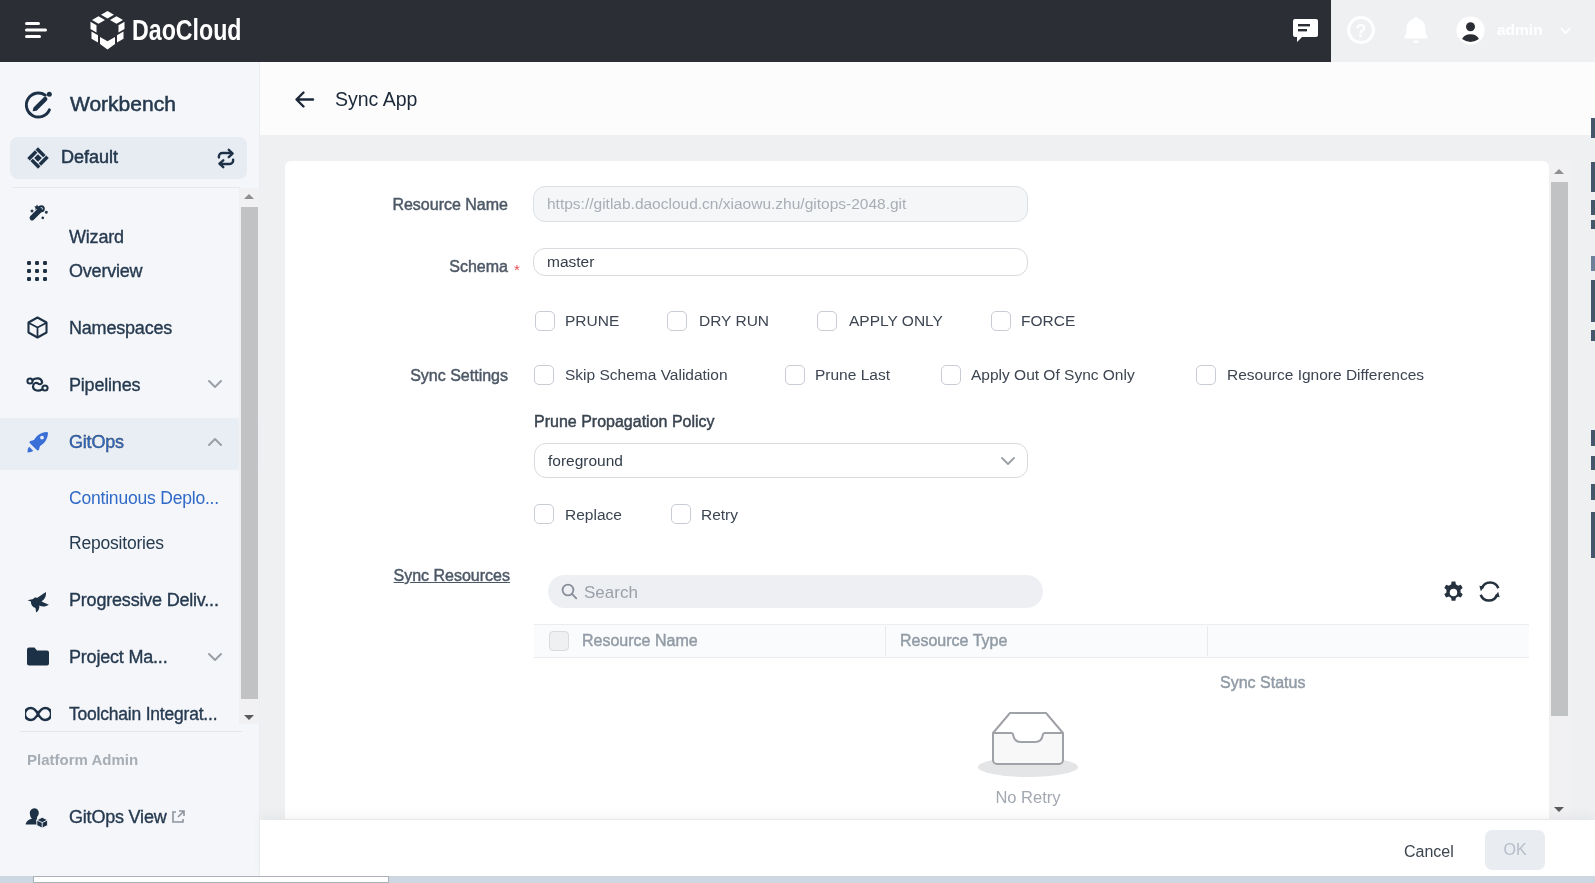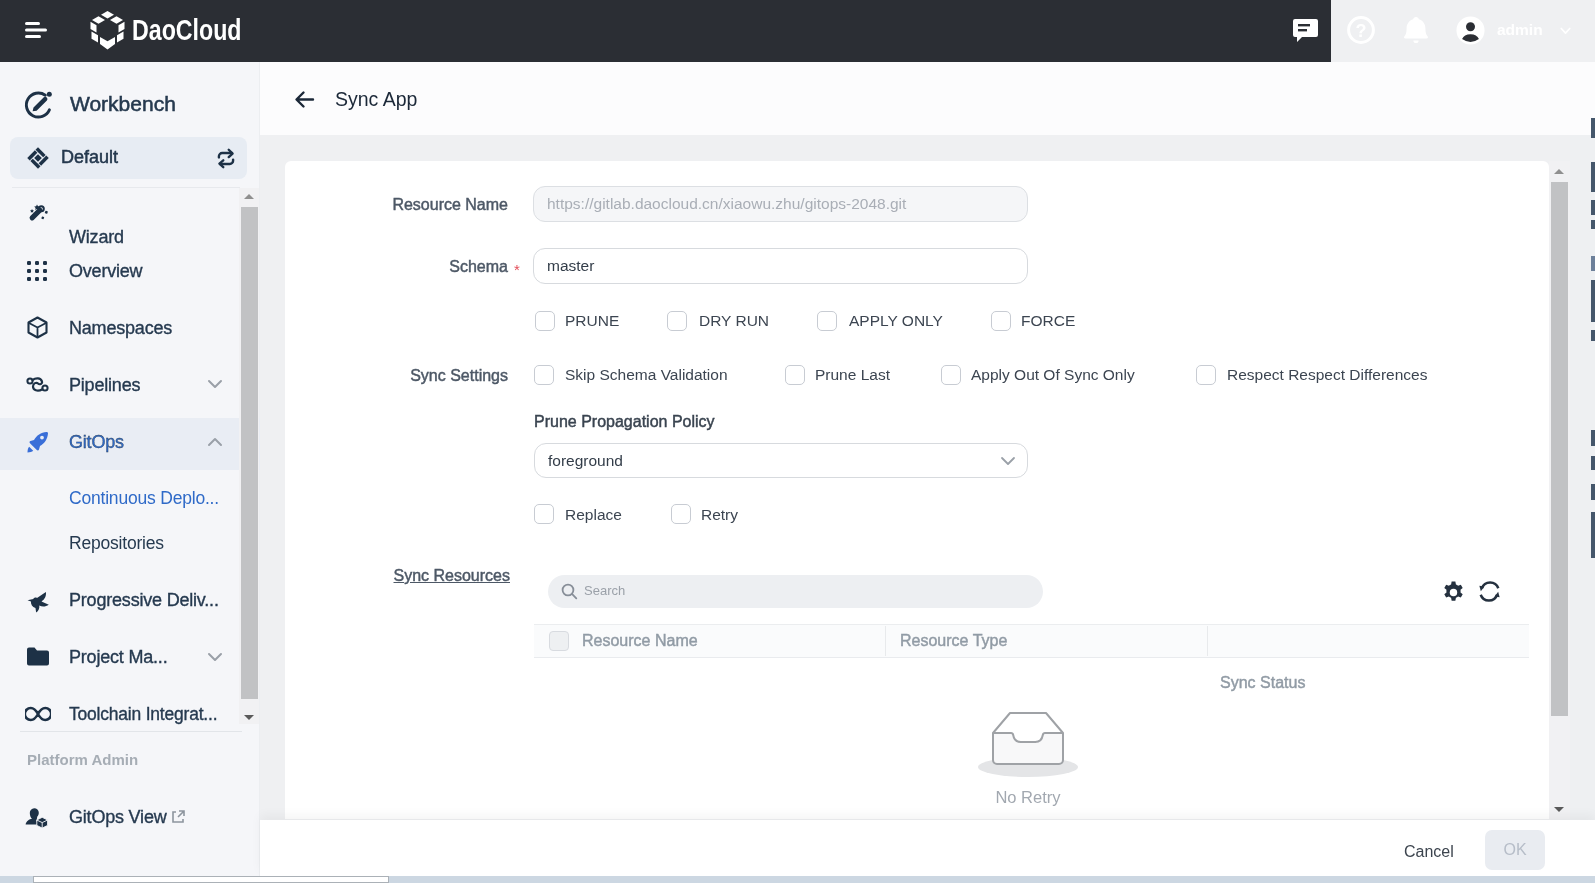--- a/index.html
+++ b/index.html
@@ -223,59 +223,59 @@
 </svg>
 <div class="abs" style="left:335px; top:88px; font-size:19.5px; font-weight:400; color:#1b2838;">Sync App</div>
 
 <div id="card"></div>
 
 <div class="abs flabel" style="left:300px; top:196px; width:208px;">Resource Name</div>
 <div class="input" style="left:533px; top:186px; width:495px; height:36px; background:#f5f6f8; border-color:#dcdfe3; color:#a9aeb6;">https://gitlab.daocloud.cn/xiaowu.zhu/gitops-2048.git</div>
 
 <div class="abs flabel" style="left:300px; top:258px; width:208px;">Schema</div>
 <div class="abs" style="left:514px; top:261px; color:#e34d59; font-size:15px;">*</div>
-<div class="input" style="left:533px; top:248px; width:495px; height:36px;">master</div>
+<div class="input" style="left:533px; top:248px; width:495px; height:28px;">master</div>
 
 <div class="cb" style="left:535px; top:311px;"></div>
 <div class="cblab" style="left:565px; top:312px;">PRUNE</div>
 <div class="cb" style="left:667px; top:311px;"></div>
 <div class="cblab" style="left:699px; top:312px;">DRY RUN</div>
 <div class="cb" style="left:817px; top:311px;"></div>
 <div class="cblab" style="left:849px; top:312px;">APPLY ONLY</div>
 <div class="cb" style="left:991px; top:311px;"></div>
 <div class="cblab" style="left:1021px; top:312px;">FORCE</div>
 
 <div class="abs flabel" style="left:300px; top:367px; width:208px;">Sync Settings</div>
 <div class="cb" style="left:534px; top:365px;"></div>
 <div class="cblab" style="left:565px; top:366px;">Skip Schema Validation</div>
 <div class="cb" style="left:785px; top:365px;"></div>
 <div class="cblab" style="left:815px; top:366px;">Prune Last</div>
 <div class="cb" style="left:941px; top:365px;"></div>
 <div class="cblab" style="left:971px; top:366px;">Apply Out Of Sync Only</div>
 <div class="cb" style="left:1196px; top:365px;"></div>
-<div class="cblab" style="left:1227px; top:366px;">Respect Respect Differences</div>
+<div class="cblab" style="left:1227px; top:366px;">Resource Ignore Differences</div>
 
 <div class="abs" style="left:534px; top:413px; font-size:16px; color:#3a4450; -webkit-text-stroke:0.45px #3a4450;">Prune Propagation Policy</div>
 <div class="input" style="left:534px; top:443px; width:494px; height:35px;">foreground</div>
 <svg class="abs" style="left:1000px; top:456px;" width="16" height="10" viewBox="0 0 16 10">
   <path d="M2 2 L8 8 L14 2" fill="none" stroke="#9aa0a8" stroke-width="1.8" stroke-linecap="round" stroke-linejoin="round"></path>
 </svg>
 
 <div class="cb" style="left:534px; top:504px;"></div>
 <div class="cblab" style="left:565px; top:506px;">Replace</div>
 <div class="cb" style="left:671px; top:504px;"></div>
 <div class="cblab" style="left:701px; top:506px;">Retry</div>
 
 <div class="abs flabel" style="left:300px; top:567px; width:210px;text-decoration:underline;">Sync Resources</div>
 <div class="abs" style="left:548px; top:575px; width:495px; height:33px; background:#edeff2; border-radius:17px;"></div>
 <svg class="abs" style="left:561px; top:583px;" width="17" height="17" viewBox="0 0 17 17">
   <circle cx="7" cy="7" r="5.4" fill="none" stroke="#878e98" stroke-width="1.8"></circle>
   <path d="M11.2 11.2 L15.3 15.3" stroke="#878e98" stroke-width="1.8" stroke-linecap="round"></path>
 </svg>
-<div class="abs" style="left:584px; top:583px; font-size:13px; color:#9ba1a9;">Search</div>
+<div class="abs" style="left:584px; top:583px; font-size:17px; color:#9ba1a9;">Search</div>
 
 <svg class="abs" style="left:1442px; top:581px;" width="23" height="23" viewBox="0 0 21 21">
   <path fill="#25313f" d="M8.8 0.5 h3.4 l0.5 2.6 a8 8 0 0 1 2 1.2 l2.5 -0.9 1.7 2.9 -2 1.8 a8 8 0 0 1 0 2.3 l2 1.8 -1.7 2.9 -2.5 -0.9 a8 8 0 0 1 -2 1.2 l-0.5 2.6 h-3.4 l-0.5 -2.6 a8 8 0 0 1 -2 -1.2 l-2.5 0.9 -1.7 -2.9 2 -1.8 a8 8 0 0 1 0 -2.3 l-2 -1.8 1.7 -2.9 2.5 0.9 a8 8 0 0 1 2 -1.2 z"></path>
   <circle cx="10.5" cy="10.5" r="3.4" fill="#fff"></circle>
 </svg>
 <svg class="abs" style="left:1477px; top:580px;" width="25" height="23" viewBox="0 0 23 21">
   <path d="M3.4 13.5 a8 8 0 0 0 15.1 0" fill="none" stroke="#25313f" stroke-width="2.3"></path>
   <path d="M19.6 7.5 a8 8 0 0 0 -15.1 0" fill="none" stroke="#25313f" stroke-width="2.3"></path>
   <path fill="#25313f" d="M2.2 5.2 l4.6 0.6 -3.3 4.5 z"></path>
   <path fill="#25313f" d="M20.8 15.8 l-4.6 -0.6 3.3 -4.5 z"></path>

